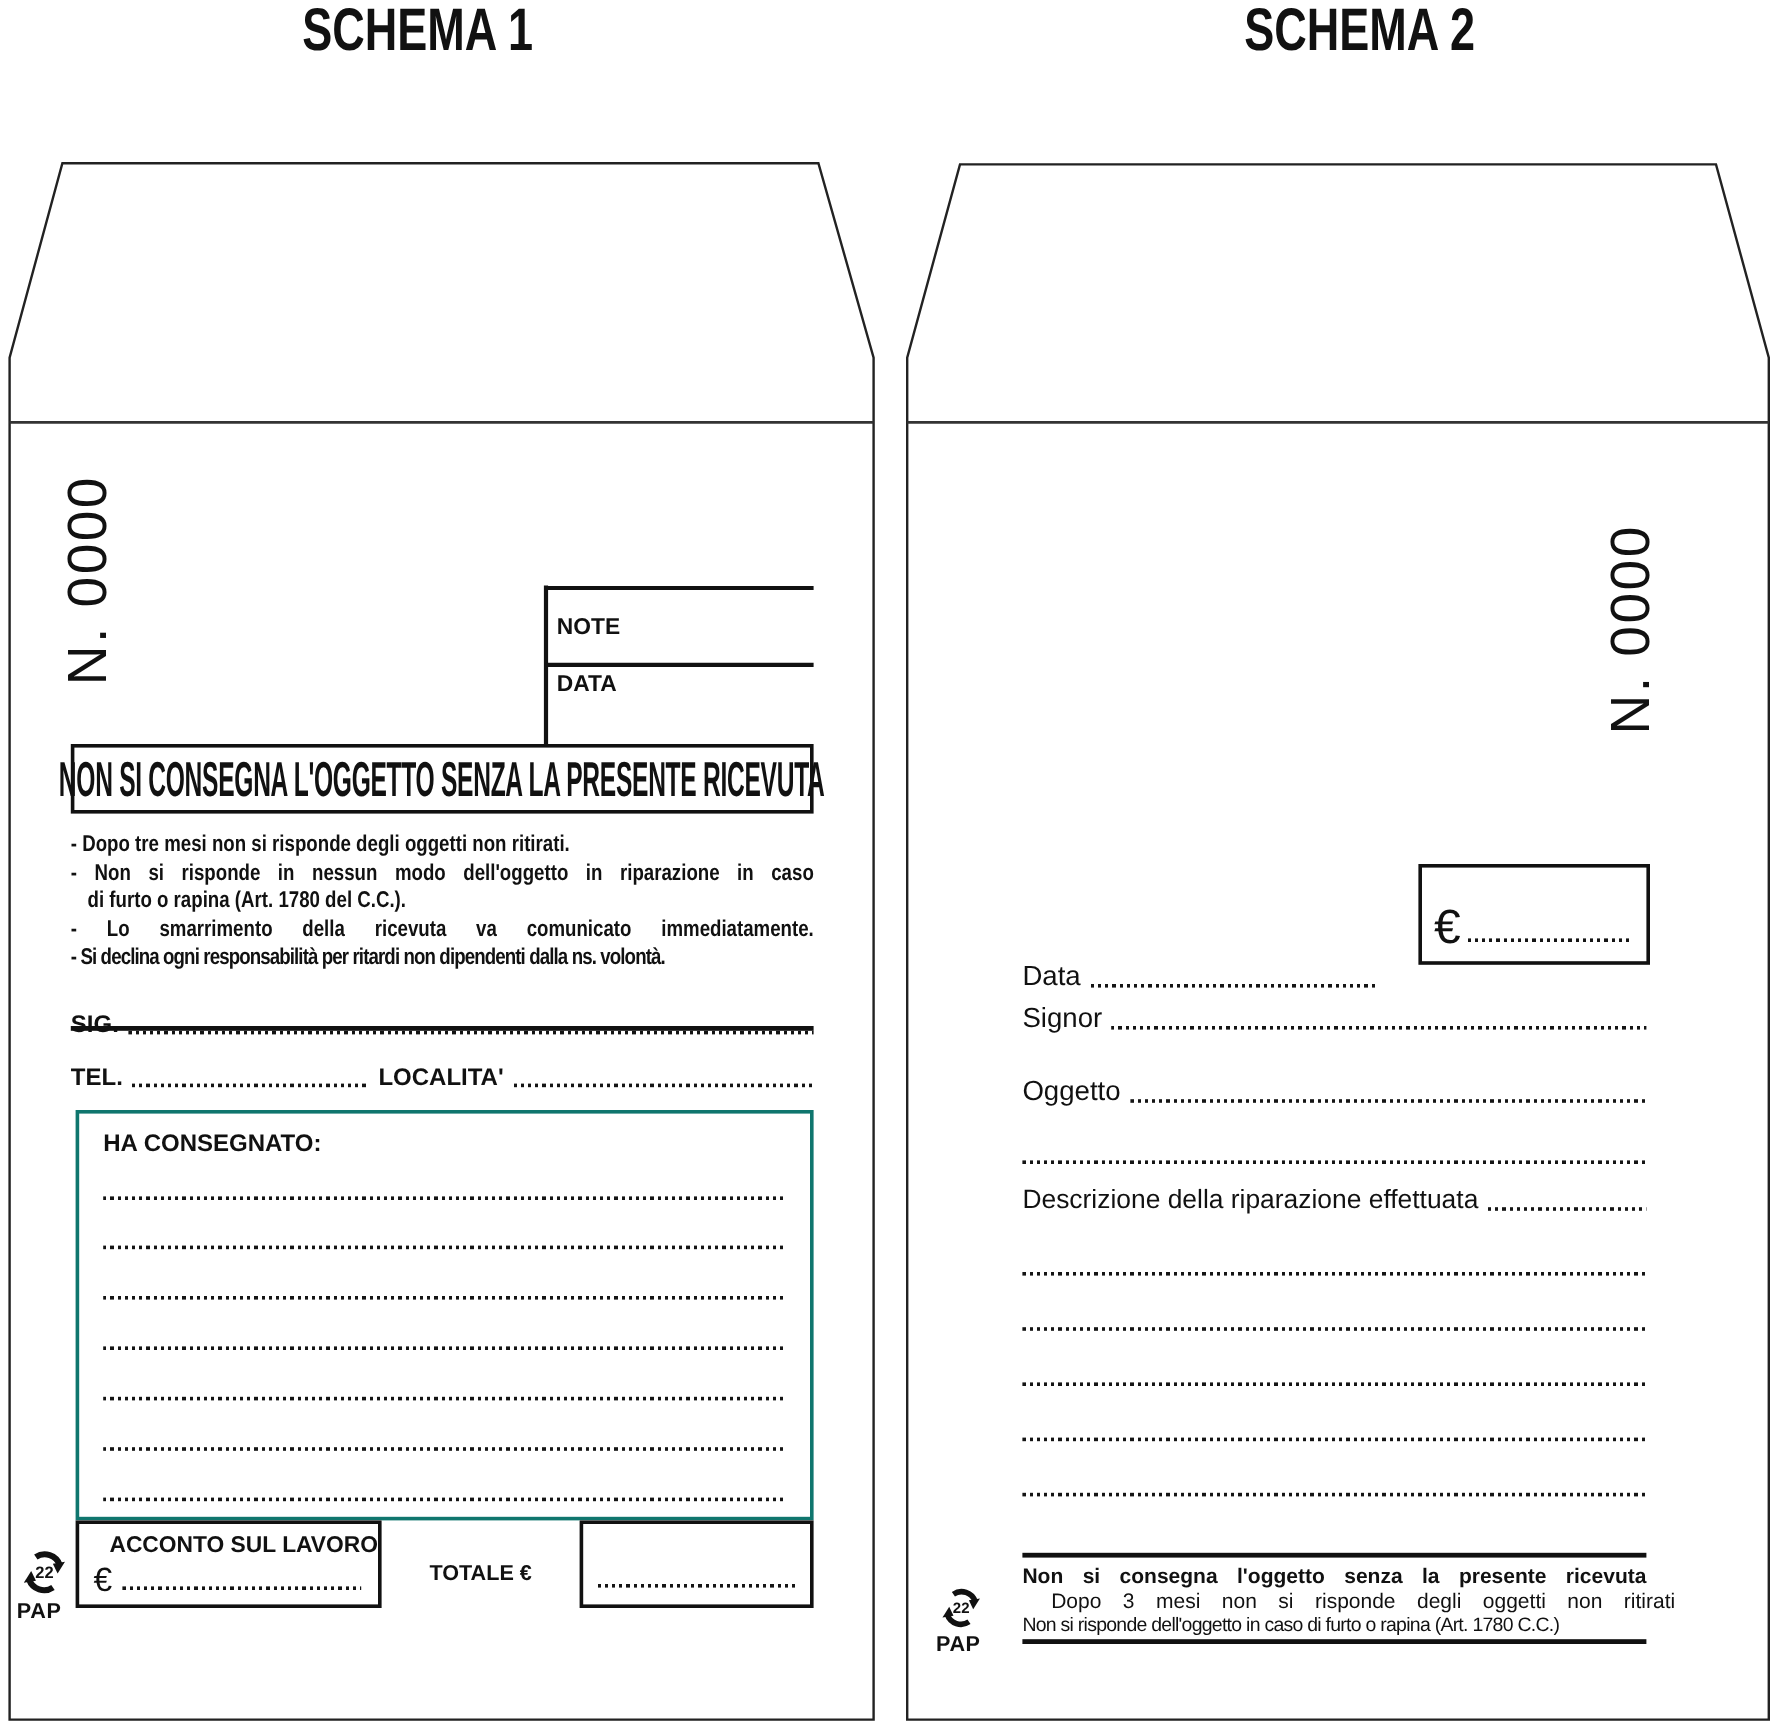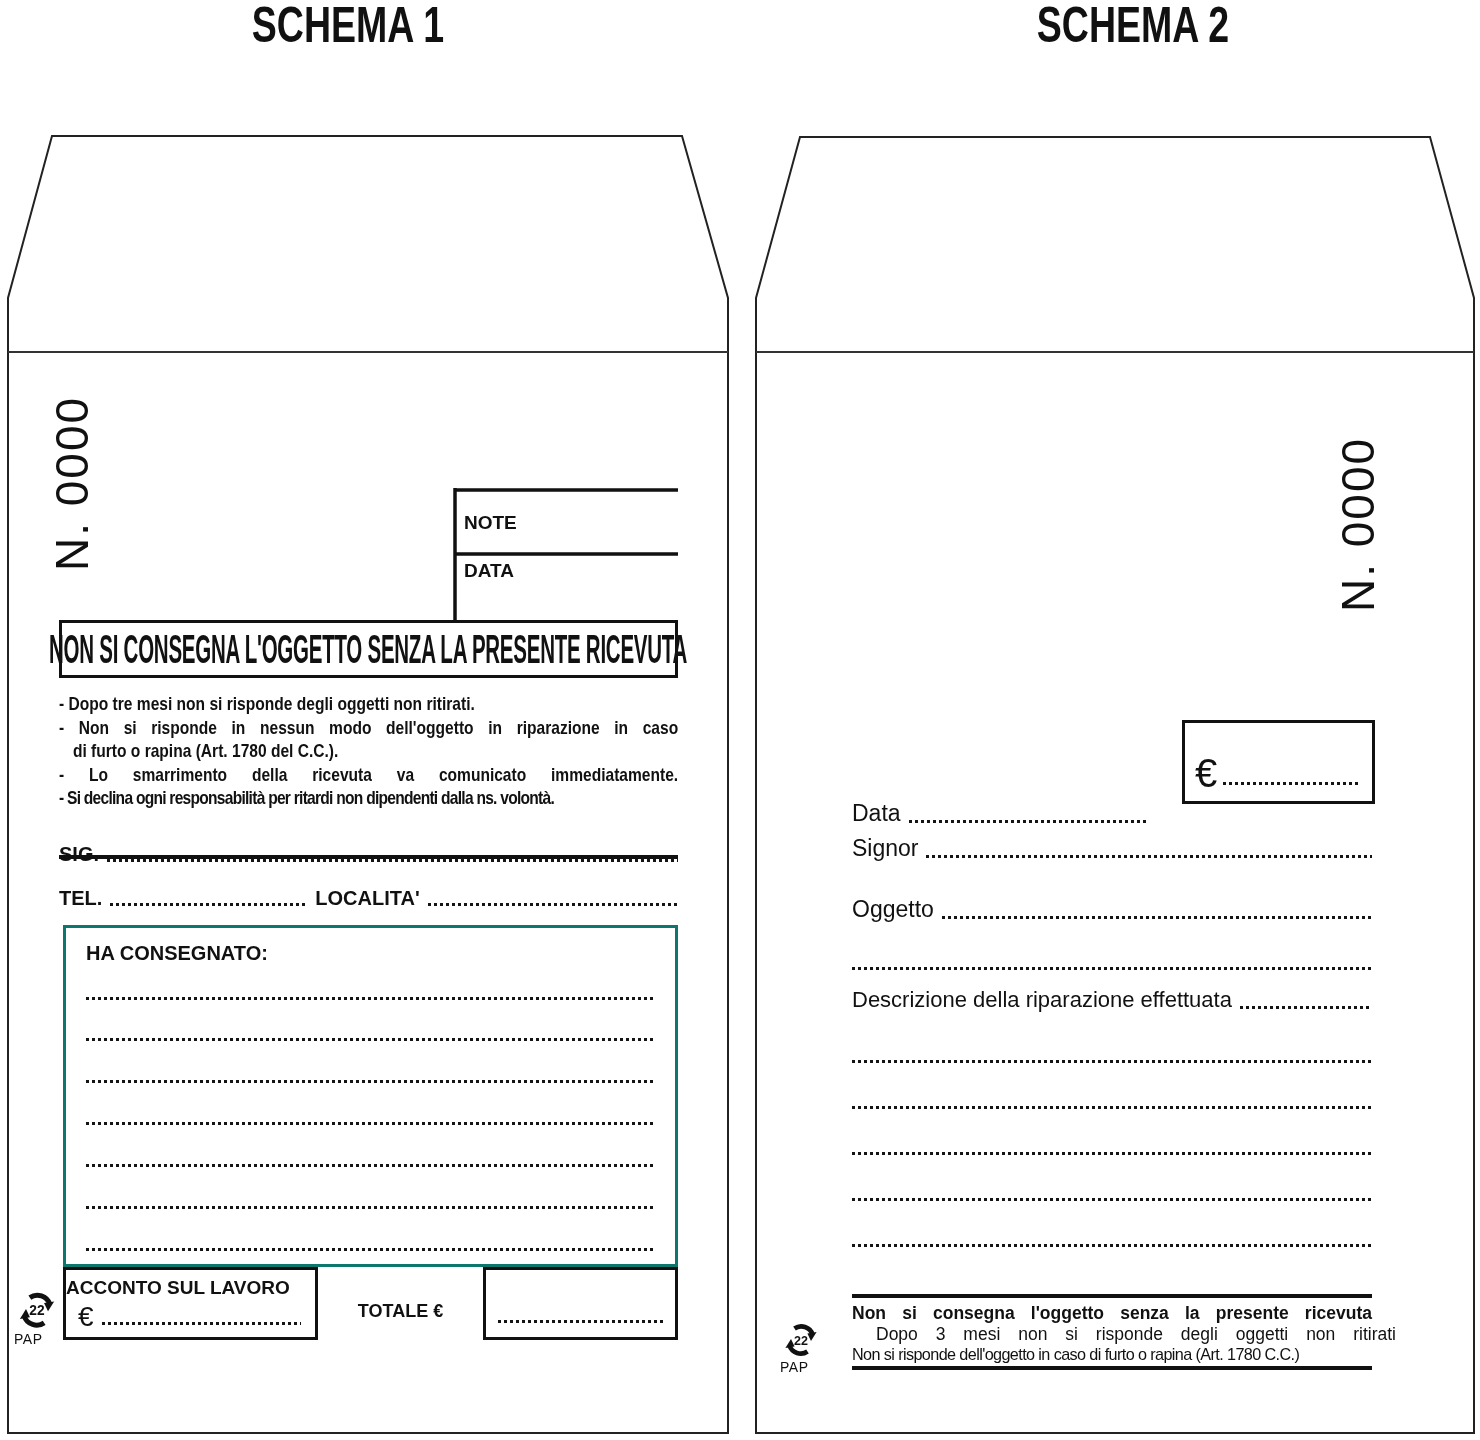--- a/index.html
+++ b/index.html
@@ -72,21 +72,21 @@
   .ha-box {
     position:absolute; left:63px; top:925px; width:615px; height:342px;
     border:3px solid #0f766e; box-sizing:border-box;
   }
   .ha-box .ha-label { position:absolute; left:20px; top:14px; font-size:20px; font-weight:bold; }
 
   .acconto-box {
     position:absolute; left:63px; top:1267px; width:255px; height:73px;
     border:3.5px solid #111; box-sizing:border-box; background:#fff;
   }
-  .acconto-box .ac-label { position:absolute; top:7px; width:100%; text-align:left; font-size:19px; font-weight:bold; }
+  .acconto-box .ac-label { position:absolute; top:7px; width:100%; text-align:right; font-size:19px; font-weight:bold; }
   .acconto-box .ac-row { position:absolute; left:12px; right:14px; bottom:8px; display:flex; align-items:flex-end; }
   .euro-sym { font-size:28px; line-height:0.9; margin-right:8px; }
 
   .totale {
     position:absolute; left:318px; top:1301px; width:165px; text-align:center;
     font-size:18px; font-weight:bold; white-space:nowrap;
   }
 
   .right-box {
     position:absolute; left:483px; top:1267px; width:195px; height:73px;
@@ -100,21 +100,21 @@
   }
   .euro-box .euro-sym2 { font-size:40px; line-height:0.8; margin-right:6px; }
 
   
   .f2-line { position:absolute; left:852px; width:520px; }
   .f2-l1 { font-size:17.5px; font-weight:bold; text-align:justify; text-align-last:justify; }
   .f2-l2 { font-size:17.5px; font-weight:400; text-align:justify; text-align-last:justify; }
   .f2-l3 { font-size:16.2px; font-weight:400; letter-spacing:-0.6px; white-space:nowrap; }
 
   .recycle { position:absolute; width:48px; text-align:left; }
-  .recycle .pap { font-size:14px; font-weight:normal; margin-top:-3px; letter-spacing:0.5px; }
+  .recycle .pap { font-size:18px; font-weight:bold; margin-top:-3px; letter-spacing:0.5px; }
 
   svg.layer { position:absolute; left:0; top:0; z-index:0; }
   .content { position:absolute; left:0; top:0; width:100%; height:100%; z-index:1; }
 </style>
 </head>
 <body>
 
 <svg class="layer" width="1480" height="1440" viewBox="0 0 1480 1440">
 
   <path d="M 8 1433 L 8 298 L 52 136 L 682 136 L 728 298 L 728 1433 Z" fill="none" stroke="#222" stroke-width="2"></path>

